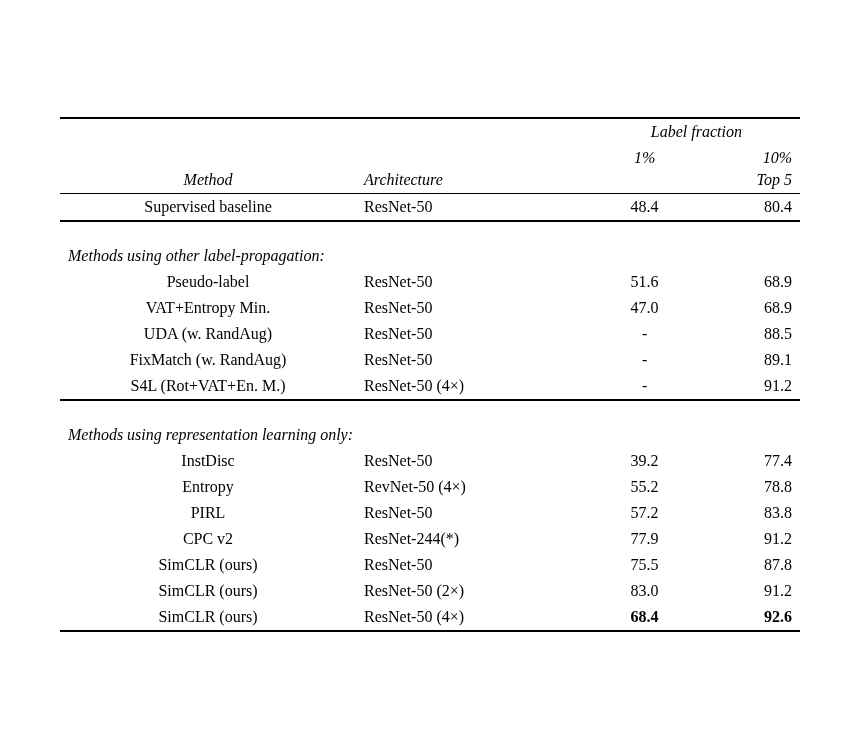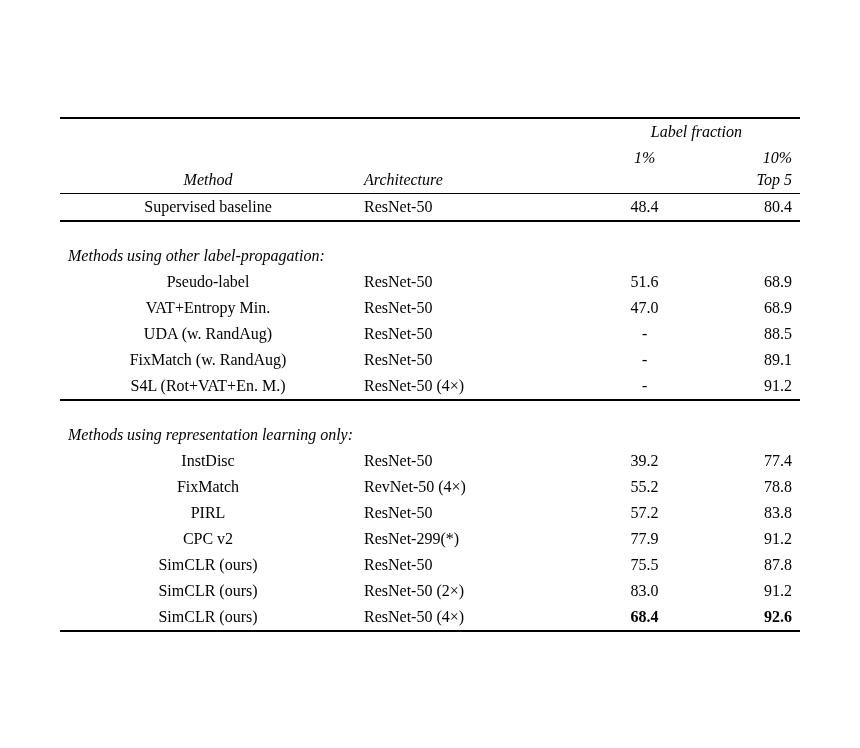--- a/index.html
+++ b/index.html
@@ -154,34 +154,34 @@
         <td colspan="4" class="section-label">Methods using representation learning only:</td>
       </tr>
 
       <tr>
         <td class="col-method">InstDisc</td>
         <td class="col-arch">ResNet-50</td>
         <td class="col-1pct">39.2</td>
         <td class="col-10pct">77.4</td>
       </tr>
       <tr>
-        <td class="col-method">FixMatch</td>
+        <td class="col-method">Entropy</td>
         <td class="col-arch">RevNet-50 (4×)</td>
         <td class="col-1pct">55.2</td>
         <td class="col-10pct">78.8</td>
       </tr>
       <tr>
         <td class="col-method">PIRL</td>
         <td class="col-arch">ResNet-50</td>
         <td class="col-1pct">57.2</td>
         <td class="col-10pct">83.8</td>
       </tr>
       <tr>
         <td class="col-method">CPC v2</td>
-        <td class="col-arch">ResNet-299(*)</td>
+        <td class="col-arch">ResNet-244(*)</td>
         <td class="col-1pct">77.9</td>
         <td class="col-10pct">91.2</td>
       </tr>
       <tr>
         <td class="col-method">SimCLR (ours)</td>
         <td class="col-arch">ResNet-50</td>
         <td class="col-1pct">75.5</td>
         <td class="col-10pct">87.8</td>
       </tr>
       <tr>

